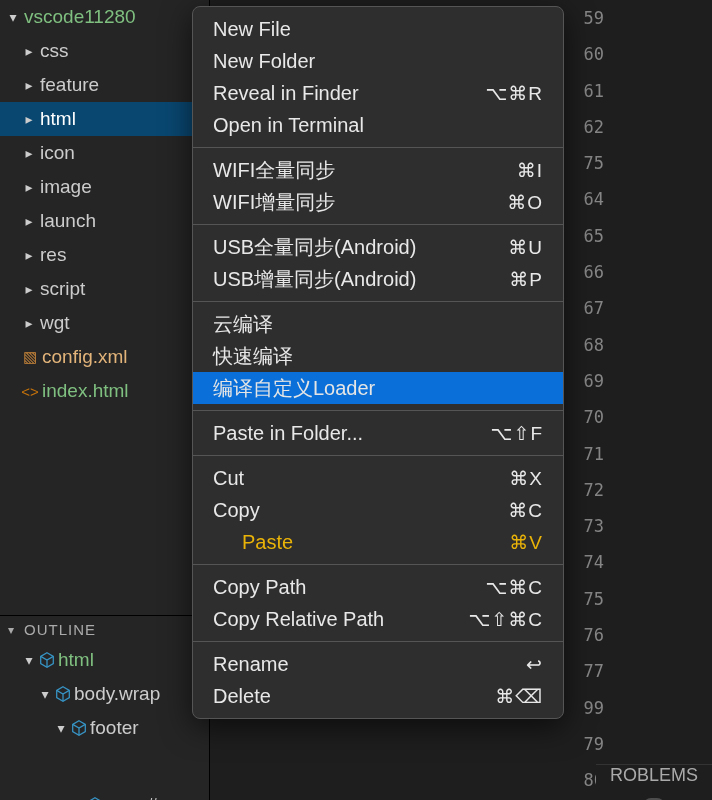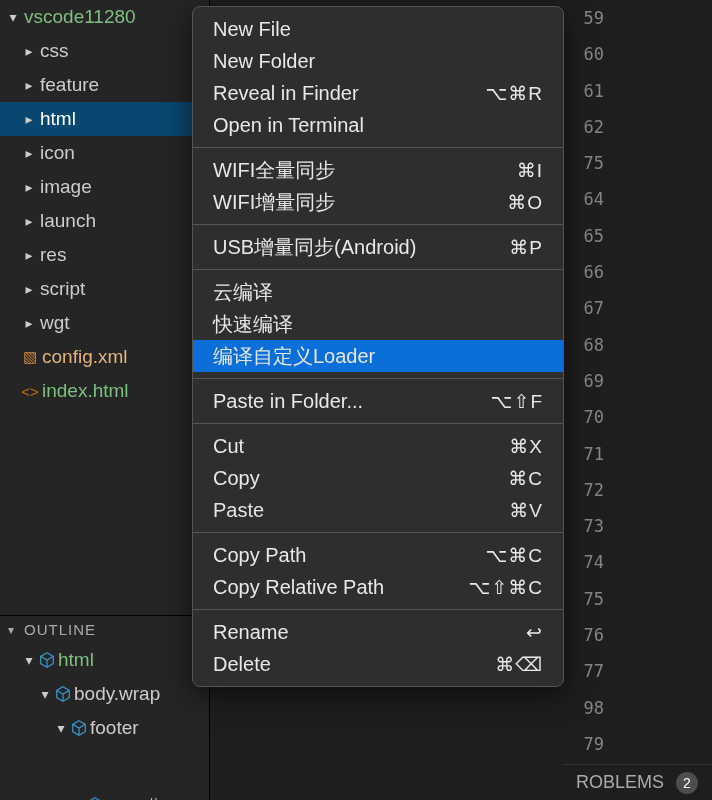--- a/index.html
+++ b/index.html
@@ -106,20 +106,21 @@
   .panel-tab {
     position:absolute;
     bottom: 0; right: 0;
     height: 36px;
     display:flex; align-items:center;
     gap:12px;
     padding: 0 14px;
     color:#aaa;
     background:#1e1e1e;
     border-top:1px solid #333;
+    flex-direction:column;
   }
   .badge {
     display:inline-flex; align-items:center; justify-content:center;
     min-width:22px; height:22px;
     border-radius:11px;
     background:#4d4d4d;
     color:#fff; font-size:14px;
   }
 
   
@@ -136,21 +137,21 @@
     font-size: 20px;
     color:#e8e8e8;
   }
   .ctxmenu .item {
     display:flex;
     align-items:center;
     justify-content:space-between;
     height: 32px;
     padding: 0 20px;
   }
-  .ctxmenu .item.disabled { color:#e5e5e5; }
+  .ctxmenu .item.disabled { color:#eab308;margin-left:29px; }
   .ctxmenu .item.selected { background:#0a6fd8; color:#e5e5e5; }
   .ctxmenu .sep {
     height:1px; background:#555; margin:6px 0;
   }
   .ctxmenu .sc {
     font-family: -apple-system, "Lucida Grande", Arial, sans-serif;
     letter-spacing: 1px;
     font-size: 19px;
   }
 </style>
@@ -274,21 +275,21 @@
       <div>68</div>
       <div>69</div>
       <div>70</div>
       <div>71</div>
       <div>72</div>
       <div>73</div>
       <div>74</div>
       <div>75</div>
       <div>76</div>
       <div>77</div>
-      <div>98</div>
+      <div>99</div>
       <div>79</div>
       <div>80</div>
       <div>81</div>
     </div>
   <div class="diff-mark" id="diff-mark" style="top: 399.3px;"></div>
   <div class="minimap"></div>
   <div class="panel-tab">
     <span>ROBLEMS</span>
     <span class="badge">2</span>
   </div>
@@ -312,20 +313,24 @@
     <div class="item">
       <span>WIFI全量同步</span>
       <span class="sc">⌘I</span>
     </div>
     <div class="item">
       <span>WIFI增量同步</span>
       <span class="sc">⌘O</span>
     </div>
     <div class="sep"></div>
     <div class="item">
+      <span>USB全量同步(Android)</span>
+      <span class="sc">⌘U</span>
+    </div>
+    <div class="item">
       <span>USB增量同步(Android)</span>
       <span class="sc">⌘P</span>
     </div>
     <div class="sep"></div>
     <div class="item">
       <span>云编译</span>
     </div>
     <div class="item">
       <span>快速编译</span>
     </div>

